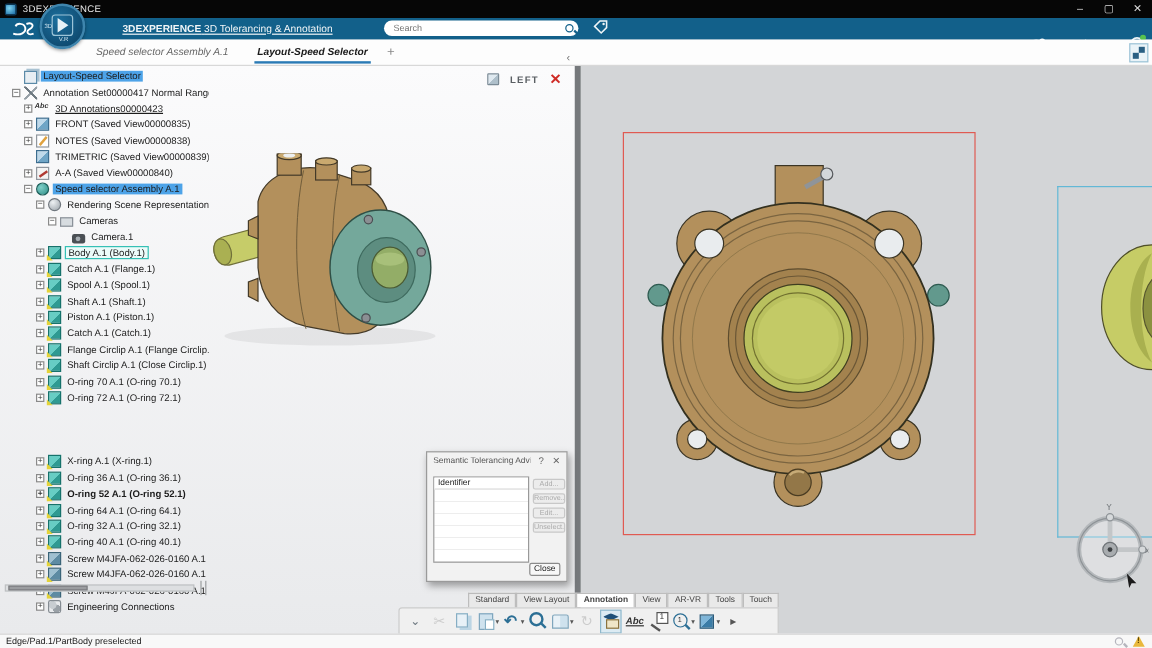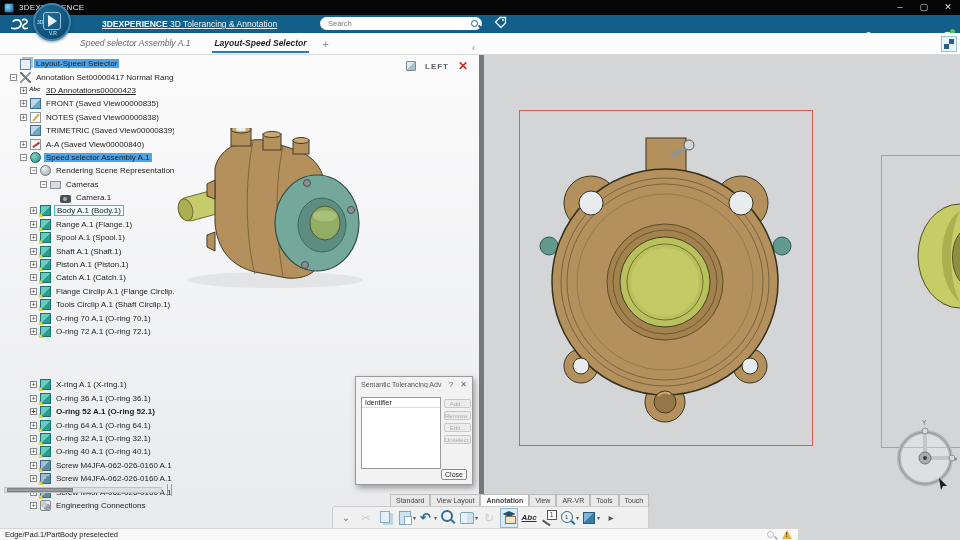--- a/index.html
+++ b/index.html
@@ -139,21 +139,21 @@
   .i-advisor::after { content:""; position:absolute; bottom:1px; left:3px; width:9px; height:6px; background:#efe6c8; border:1px solid #8a7340; }
   .i-abc::before { content:"Abc"; font-size:8px; font-style:italic; font-weight:bold; color:#333; text-decoration:underline; }
   .i-flag::before { content:"1"; position:absolute; top:0px; right:0px; font-size:7px; line-height:8px; padding:0 2px; background:#fff; border:1px solid #555; color:#333; }
   .i-flag::after { content:""; position:absolute; left:0px; bottom:2px; width:9px; height:1.5px; background:#555; transform:rotate(35deg); }
   .i-mag1::before { content:"1"; width:10px; height:10px; border:1.5px solid #2c6f95; border-radius:50%; font-size:6px; display:flex; align-items:center; justify-content:center; color:#333; margin:-2px 0 0 -2px; }
   .i-mag1::after { content:""; position:absolute; right:1px; bottom:0px; width:2px; height:5px; background:#2c6f95; transform:rotate(-45deg); }
   .i-cube::before { content:""; width:10px; height:10px; background:linear-gradient(135deg,#7fb6d9 0 50%, #3b7ca6 50%); border:1px solid #2a5a7a; }
   .i-more::before { content:"▸"; color:#555; font-size:10px; }
 
   
-  #statusbar { position:absolute; left:0; top:528px; width:798px; height:12px; background:#f8f8f8; border-top:1px solid #d6d6d6; display:flex; align-items:center; z-index:25;justify-content:space-between; }
+  #statusbar { position:absolute; left:0; top:528px; width:960px; height:12px; background:#f8f8f8; border-top:1px solid #d6d6d6; display:flex; align-items:center; z-index:25;justify-content:space-between; }
   #statusbar .msg { font-size:7.5px; color:#1a1a1a; margin-left:5px; }
   #statusbar .sright { margin-left:auto; display:flex; align-items:center; gap:6px; margin-right:6px; }
   .smag { position:relative; width:10px; height:10px; opacity:.45; }
   .smag::before { content:""; position:absolute; left:1px; top:1px; width:5px; height:5px; border:1.4px solid #667; border-radius:50%; }
   .smag::after { content:""; position:absolute; right:0; bottom:0; width:1.5px; height:4px; background:#667; transform:rotate(-45deg); }
   .swarn { position:relative; width:0; height:0; border-left:5px solid transparent; border-right:5px solid transparent; border-bottom:9px solid #e9b83c; }
   .swarn::after { content:"!"; position:absolute; left:-1.5px; top:1px; font-size:7px; font-weight:bold; color:#5b4300; }
 
   svg text { font-family:"DejaVu Sans", sans-serif; }
 </style>
@@ -377,21 +377,21 @@
         <span class="tlabel">Camera.1</span>
       </div>
       <div class="trow" style="padding-left: 26px;">
         <span class="exp plus"></span>
         <span class="tico part-icon"></span>
         <span class="tlabel sel-teal">Body A.1 (Body.1)</span>
       </div>
       <div class="trow" style="padding-left: 26px;">
         <span class="exp plus"></span>
         <span class="tico part-icon"></span>
-        <span class="tlabel">Range A.1 (Flange.1)</span>
+        <span class="tlabel">Catch A.1 (Flange.1)</span>
       </div>
       <div class="trow" style="padding-left: 26px;">
         <span class="exp plus"></span>
         <span class="tico part-icon"></span>
         <span class="tlabel">Spool A.1 (Spool.1)</span>
       </div>
       <div class="trow" style="padding-left: 26px;">
         <span class="exp plus"></span>
         <span class="tico part-icon"></span>
         <span class="tlabel">Shaft A.1 (Shaft.1)</span>
@@ -407,21 +407,21 @@
         <span class="tlabel">Catch A.1 (Catch.1)</span>
       </div>
       <div class="trow" style="padding-left: 26px;">
         <span class="exp plus"></span>
         <span class="tico part-icon"></span>
         <span class="tlabel">Flange Circlip A.1 (Flange Circlip.1)</span>
       </div>
       <div class="trow" style="padding-left: 26px;">
         <span class="exp plus"></span>
         <span class="tico part-icon"></span>
-        <span class="tlabel">Tools Circlip A.1 (Shaft Circlip.1)</span>
+        <span class="tlabel">Shaft Circlip A.1 (Close Circlip.1)</span>
       </div>
       <div class="trow" style="padding-left: 26px; text-align: right;">
         <span class="exp plus"></span>
         <span class="tico part-icon"></span>
         <span class="tlabel">O-ring 70 A.1 (O-ring 70.1)</span>
       </div>
       <div class="trow" style="padding-left: 26px;">
         <span class="exp plus"></span>
         <span class="tico part-icon"></span>
         <span class="tlabel">O-ring 72 A.1 (O-ring 72.1)</span>

